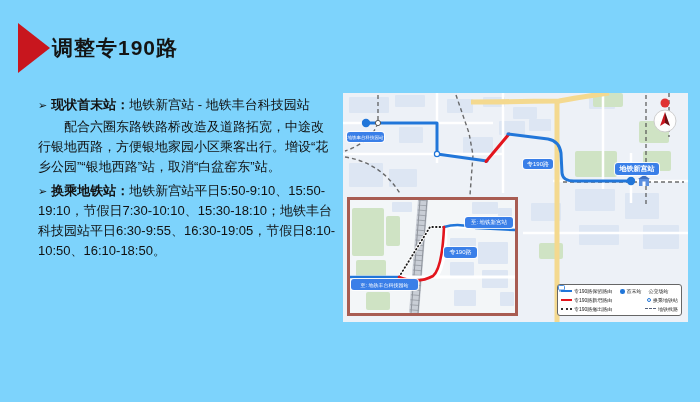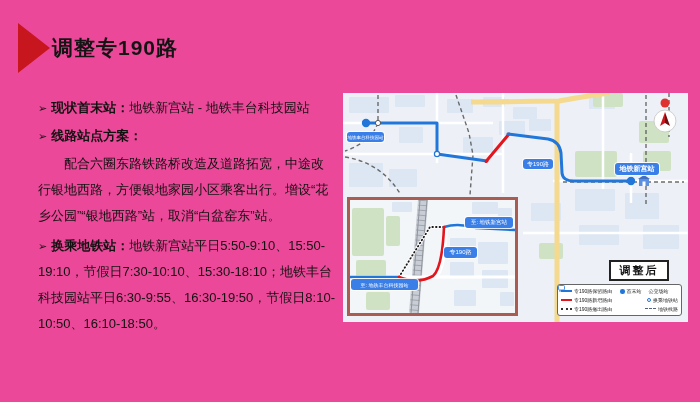--- a/index.html
+++ b/index.html
@@ -1,27 +1,27 @@
 <!DOCTYPE html>
 <html><head>
 <meta charset="utf-8">
 <style>
   html,body{margin:0;padding:0;background:#9a9a9a;}
-  .slide{position:relative;width:700px;height:402px;background:#ec4899;overflow:hidden;
+  .slide{position:relative;width:700px;height:402px;background:#7dd3fc;overflow:hidden;
          font-family:"Liberation Sans","DejaVu Sans",sans-serif;color:#111;}
 
   
   .title-tri{position:absolute;left:18px;top:23px;width:0;height:0;
              border-top:25px solid transparent;border-bottom:25px solid transparent;
              border-left:32px solid #c8161e;}
   .page-title{position:absolute;left:52px;top:34px;font-size:21px;font-weight:700;
               letter-spacing:1px;color:#141414;}
 
   
-  .content{position:absolute;left:38px;top:95px;width:307px;font-size:13px;line-height:26px;}
+  .content{position:absolute;left:38px;top:95px;width:307px;font-size:13px;line-height:20px;}
   .bullet{margin-bottom:2px;}
   .bullet .arr{font-size:11px;margin-right:4px;}
   .bullet b{font-weight:700;}
   .para{text-indent:2em;margin:0 14px 4px 0;}
   .hours{margin-top:2px;}
 
   
   .map{position:absolute;left:343px;top:93px;width:345px;height:229px;background:#edf1f7;}
   .map svg{position:absolute;left:0;top:0;}
 
@@ -65,26 +65,23 @@
 
 <div class="slide">
 
   <div class="title-tri"></div>
   <div class="page-title">调整专190路</div>
 
   <div class="content">
     <div class="bullet">
       <span class="arr">➢</span><b>现状首末站</b><b>：</b><span>地铁新宫站 - 地铁丰台科技园站</span>
     </div>
-    <div class="bullet">
-      <span class="arr">➢</span><b>线路站点方案</b><b>：</b>
-    </div>
     <p class="para">配合六圈东路铁路桥改造及道路拓宽，中途改行银地西路，方便银地家园小区乘客出行。增设“花乡公园”“银地西路”站，取消“白盆窑东”站。</p>
     <div class="bullet hours">
-      <span class="arr">➢</span><b>换乘地铁站</b><b>：</b><span>地铁新宫站平日5:50-9:10、15:50-19:10，节假日7:30-10:10、15:30-18:10；地铁丰台科技园站平日6:30-9:55、16:30-19:50，节假日8:10-10:50、16:10-18:50。</span>
+      <span class="arr">➢</span><b>换乘地铁站</b><b>：</b><span>地铁新宫站平日5:50-9:10、15:50-19:10，节假日7:30-10:10、15:30-18:10；地铁丰台科技园站平日6:30-9:55、16:30-19:05，节假日8:10-10:50、16:10-18:50。</span>
     </div>
   </div>
 
   <div class="map">
     <svg width="345" height="229" viewBox="0 0 345 229">
 
       <g fill="#dde6f3">
         <rect x="6" y="4" width="40" height="16" rx="1"></rect>
           <rect x="52" y="2" width="30" height="12" rx="1"></rect>
         <rect x="104" y="6" width="26" height="14" rx="1"></rect>
@@ -203,21 +200,20 @@
         <path d="M0,77 L49,77" stroke="#2176d9" stroke-width="2.6" fill="none"></path>
         <path d="M94,27 C104,24 116,25 126,28 L165,30" stroke="#2176d9" stroke-width="2.6" fill="none"></path>
 
         <path d="M49,77 C62,82 74,81 83,76 C90,70 93,50 94,27" stroke="#e3151d" stroke-width="2.6" fill="none" stroke-linecap="round"></path>
       </svg>
       <div class="pill pill-inset-xg">至: 地铁新宫站</div>
       <div class="pill pill-inset-route">专190路</div>
       <div class="pill pill-inset-ft">至: 地铁丰台科技园站</div>
     </div>
 
-    <div class="badge">调整后</div>
 
     <div class="legend">
       <div class="lrow">
         <span class="lsw sw-blue"></span>
         <span class="ltxt lw">专190路保留路由</span>
         <span class="ldot"></span>
         <span class="ltxt">首末站</span>
         <span class="lsp"></span>
         <svg width="7" height="7">
             <rect x="0.5" y="0.5" width="6" height="4.5" rx="1" fill="#ffffff" stroke="#2176d9" stroke-width="0.8"></rect>

